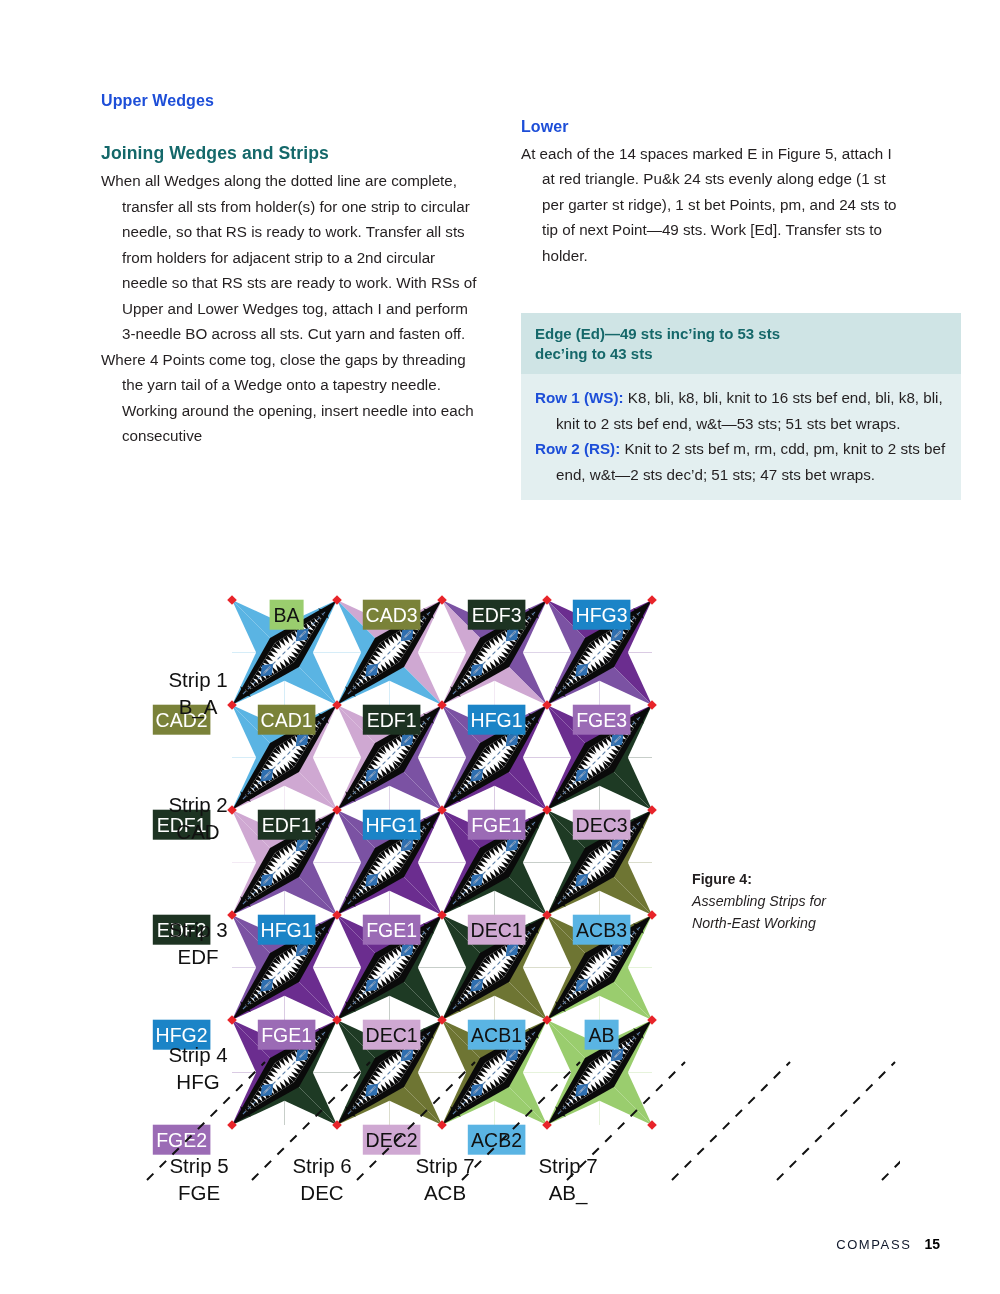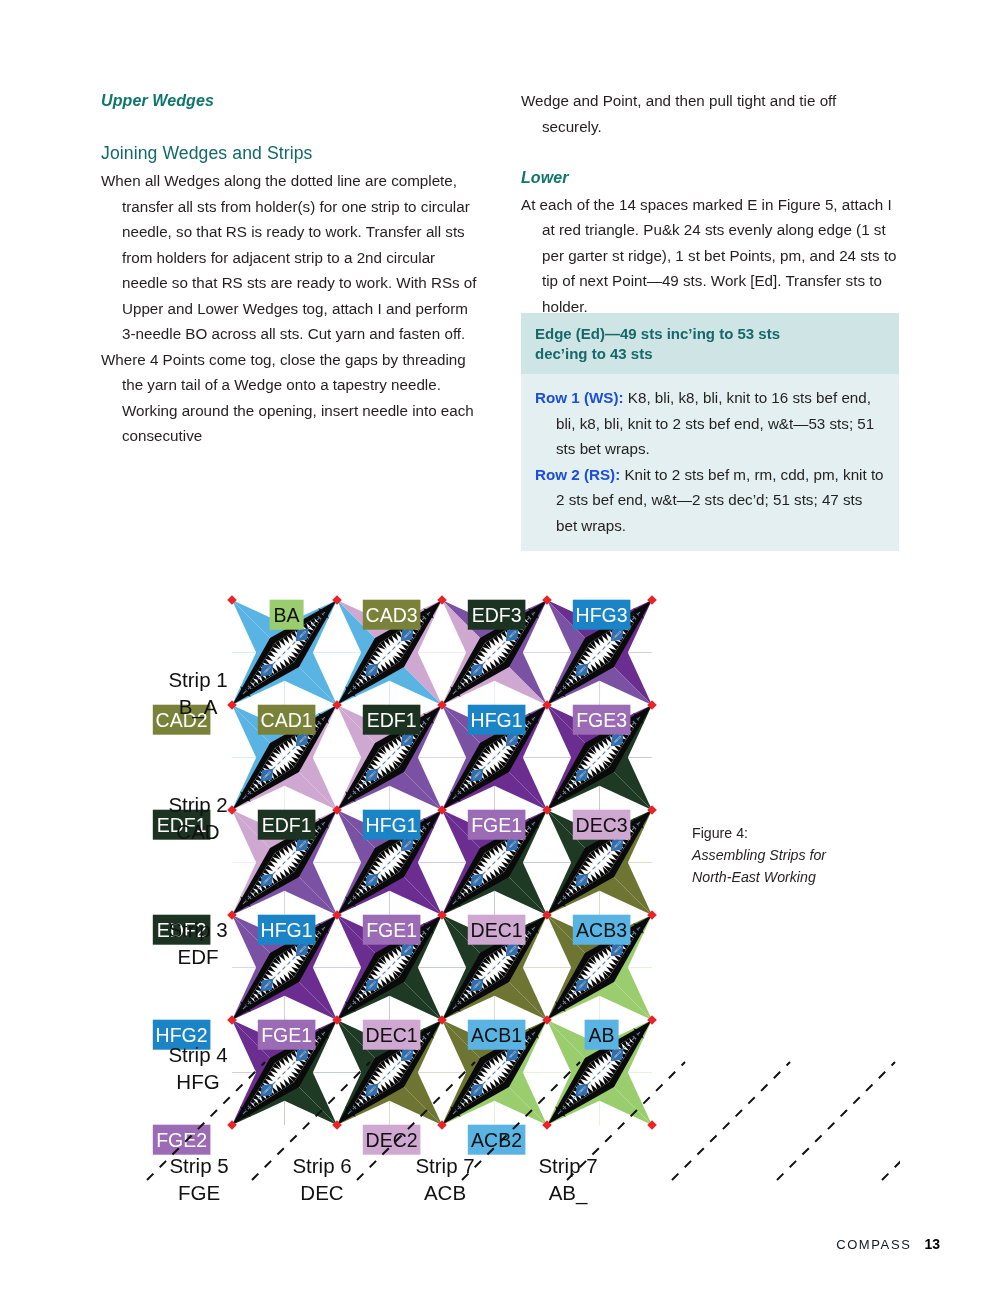--- a/index.html
+++ b/index.html
@@ -10,57 +10,57 @@
     color:#231f20;
   }
   .page{position:absolute;inset:0;}
 
   
   .col{position:absolute;width:378px;font-size:15.2px;line-height:25.5px;}
   .col-left{left:101px;top:88px;}
   .col-right{left:521px;top:88px;}
 
   h3.sub{
-    font-size:16px;font-style:italic;font-weight:bold;color:#0f766e;
+    font-size:16px;font-weight:bold;color:#1d4ed8;
     margin:0 0 1px 0;letter-spacing:.1px;
   }
   h2.sect{
-    font-size:17.6px;font-weight:normal;color:#14686a;
+    font-size:17.6px;font-weight:bold;color:#14686a;
     margin:27px 0 2px 0;letter-spacing:.1px;
   }
   p.body{
     margin:0 0 0 0;padding-left:21px;text-indent:-21px;
   }
   p.body + p.body{margin-top:0;}
   .noindent{padding-left:0;text-indent:0;}
 
   
   .patbox{
-    position:absolute;left:521px;top:313px;width:378px;
+    position:absolute;left:521px;top:313px;width:440px;
     background:#e3eff0;
   }
   .patbox .hd{
     background:#cfe4e5;color:#16686a;font-weight:bold;font-size:15px;
     line-height:20px;padding:11px 14px 10px 14px;
   }
   .patbox .bd{
     padding:11px 14px 13px 14px;font-size:15.2px;line-height:25.5px;
   }
   .patbox .bd p{margin:0;padding-left:21px;text-indent:-21px;}
   .patbox .bd b{color:#1d4ed8;}
 
   
   #figure{position:absolute;left:100px;top:575px;width:800px;height:650px;}
   #figure svg{display:block;}
 
   .fig-cap{
     position:absolute;left:692px;top:822px;width:150px;
     font-size:14.2px;line-height:22px;
   }
-  .fig-cap .t{font-weight:normal;font-style:normal;display:block;}
+  .fig-cap .t{font-weight:bold;font-style:normal;display:block;margin-top:46px;}
   .fig-cap .c{font-style:italic;display:block;}
 
   
   .footer{
     position:absolute;left:0;top:1236px;width:940px;text-align:right;
     font-size:13px;letter-spacing:1.6px;
   }
   .footer .nm{color:#0f172a;}
   .footer .pg{color:#000;font-weight:bold;letter-spacing:0;margin-left:13px;font-size:14px;}
 </style>
@@ -71,21 +71,20 @@
 
   <div class="col col-left">
     <h3 class="sub">Upper Wedges</h3>
 
     <h2 class="sect">Joining Wedges and Strips</h2>
     <p class="body">When all Wedges along the dotted line are complete, transfer all sts from holder(s) for one strip to circular needle, so that RS is ready to work. Transfer all sts from holders for adjacent strip to a 2nd circular needle so that RS sts are ready to work. With RSs of Upper and Lower Wedges tog, attach I and perform 3-needle BO across all sts. Cut yarn and fasten off.</p>
     <p class="body">Where 4 Points come tog, close the gaps by threading the yarn tail of a Wedge onto a tapestry needle. Working around the opening, insert needle into each consecutive</p>
   </div>
 
   <div class="col col-right">
-    <p class="body noindent">Wedge and Point, and then pull tight and tie off securely.</p>
     <h3 class="sub" style="margin-top:26px">Lower</h3>
     <p class="body">At each of the 14 spaces marked E in Figure 5, attach I at red triangle. Pu&amp;k 24 sts evenly along edge (1 st per garter st ridge), 1 st bet Points, pm, and 24 sts to tip of next Point—49 sts. Work [Ed]. Transfer sts to holder.</p>
   </div>
 
   <div class="patbox">
     <div class="hd">
       <div>Edge (Ed)—49 sts inc’ing to 53 sts</div>
       <div>dec’ing to 43 sts</div>
     </div>
     <div class="bd" id="pattern-rows">
@@ -1873,16 +1872,16 @@
         </g>
       </svg>
     </div>
 
   <div class="fig-cap">
     <span class="t">Figure 4:</span>
     <span class="c">Assembling Strips for North-East Working</span>
   </div>
 
   <div class="footer">
-    <span class="nm">COMPASS</span><span class="pg">13</span>
+    <span class="nm">COMPASS</span><span class="pg">15</span>
   </div>
 
 </div>
 
 </body></html>

